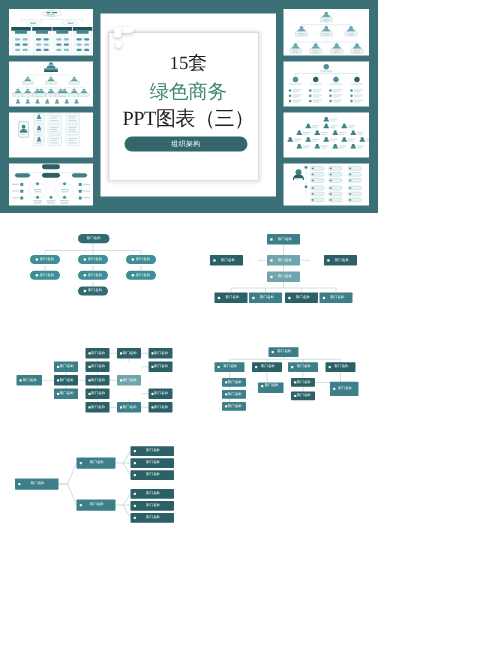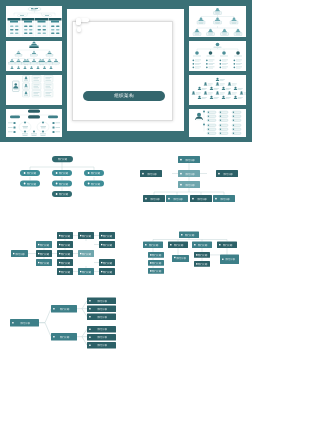--- a/index.html
+++ b/index.html
@@ -570,20 +570,25 @@
     </svg>
   </div>
 
   <div class="cover">
     <div class="cover-inner"></div>
     <div class="cover-clip">
       <i class="cbar"></i>
         <i class="cstem"></i>
         <i class="cdot"></i>
     </div>
+    <div class="cover-text">
+      <div class="t1">15套</div>
+      <div class="t2">绿色商务</div>
+      <div class="t3">PPT图表（三）</div>
+    </div>
     <div class="cover-btn">组织架构</div>
   </div>
 
   <div class="slide s1">
     <svg viewBox="0 0 126 77">
       <g stroke="#c3d5d7" stroke-width="0.5" fill="none">
         <path d="M62 20 V25 M30 25 H94 M30 25 V28 M62 25 V28 M94 25 V28"></path>
         <path d="M30 35 V38.5 M62 35 V38.5 M94 35 V38.5 M62 45.5 V49"></path>
       </g>
       <g>

